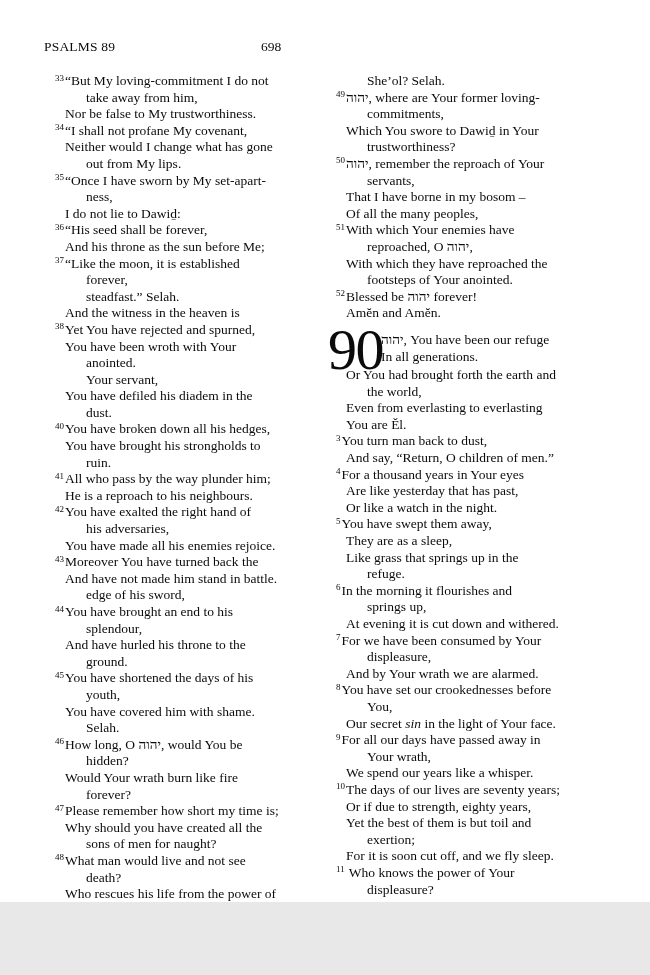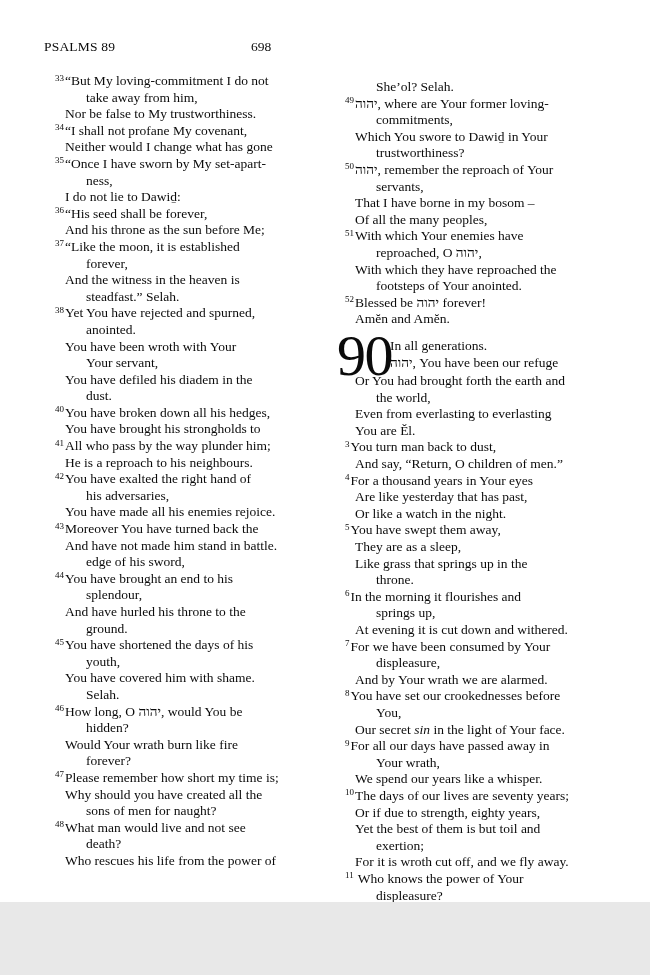--- a/index.html
+++ b/index.html
@@ -10,28 +10,28 @@
     color:#0b0b0b;
     font-family:"Liberation Serif","DejaVu Serif","DejaVu Sans",serif;
     overflow:hidden;
   }
   .running-head {
     position:absolute; top:39px;
     font-size:13.5px; line-height:15px;
     letter-spacing:0.2px;
   }
   .head-title { left:44px; }
-  .head-page { left:231px; width:60px; text-align:center; letter-spacing:0; }
+  .head-page { left:261px; width:60px; text-align:left; letter-spacing:0; }
   .col {
     position:absolute; top:73px;
     font-size:13.5px; line-height:16.6px;
     white-space:nowrap;
   }
   .col-left  { left:55px;  width:280px; }
-  .col-right { left:345px; width:292px;margin-top:6px; }
+  .col-right { left:336px; width:292px; }
   .ln { white-space:nowrap; }
   .i1 { padding-left:10px; }
   .i2 { padding-left:31px; }
   .ln sup {
     font-size:9px; line-height:0;
     vertical-align:baseline; position:relative; top:-4.5px;
     margin-right:1px;
   }
   .chapter-block { position:relative; margin-top:10px; margin-bottom:2px; }
   .chapter-num {
@@ -47,37 +47,39 @@
 <div class="page">
   <div class="running-head head-title">PSALMS 89</div>
   <div class="running-head head-page">698</div>
 
   <div class="col col-left" id="left-col">
       <div class="ln"><sup>33</sup>“But My loving-commitment I do not</div>
       <div class="ln i2">take away from him,</div>
       <div class="ln i1">Nor be false to My trustworthiness.</div>
       <div class="ln"><sup>34</sup>“I shall not profane My covenant,</div>
       <div class="ln i1">Neither would I change what has gone</div>
+      <div class="ln i2">out from My lips.</div>
       <div class="ln"><sup>35</sup>“Once I have sworn by My set-apart-</div>
       <div class="ln i2">ness,</div>
       <div class="ln i1">I do not lie to Dawiḏ:</div>
       <div class="ln"><sup>36</sup>“His seed shall be forever,</div>
       <div class="ln i1">And his throne as the sun before Me;</div>
       <div class="ln"><sup>37</sup>“Like the moon, it is established</div>
       <div class="ln i2">forever,</div>
+      <div class="ln i2">steadfast.” Selah.</div>
       <div class="ln i1">And the witness in the heaven is</div>
-      <div class="ln i2">steadfast.” Selah.</div>
       <div class="ln"><sup>38</sup>Yet You have rejected and spurned,</div>
+      <div class="ln i1">You have been wroth with Your</div>
       <div class="ln i2">anointed.</div>
-      <div class="ln i1">You have been wroth with Your</div>
       <div class="ln i2">Your servant,</div>
       <div class="ln i1">You have defiled his diadem in the</div>
       <div class="ln i2">dust.</div>
       <div class="ln"><sup>40</sup>You have broken down all his hedges,</div>
       <div class="ln i1">You have brought his strongholds to</div>
+      <div class="ln i2">ruin.</div>
       <div class="ln"><sup>41</sup>All who pass by the way plunder him;</div>
       <div class="ln i1">He is a reproach to his neighbours.</div>
       <div class="ln"><sup>42</sup>You have exalted the right hand of</div>
       <div class="ln i2">his adversaries,</div>
       <div class="ln i1">You have made all his enemies rejoice.</div>
       <div class="ln"><sup>43</sup>Moreover You have turned back the</div>
       <div class="ln i1">And have not made him stand in battle.</div>
       <div class="ln i2">edge of his sword,</div>
       <div class="ln"><sup>44</sup>You have brought an end to his</div>
       <div class="ln i2">splendour,</div>
@@ -113,52 +115,52 @@
         <div class="ln"><sup>51</sup>With which Your enemies have</div>
         <div class="ln i2">reproached, O יהוה,</div>
         <div class="ln i1">With which they have reproached the</div>
         <div class="ln i2">footsteps of Your anointed.</div>
         <div class="ln"><sup>52</sup>Blessed be יהוה forever!</div>
         <div class="ln i1">Amĕn and Amĕn.</div>
       </div>
     <div class="chapter-block">
       <span class="chapter-num">90</span>
       <div class="chapter-lines" id="chapter-lines">
+          <div class="ln">יהוה, You have been our refuge</div>
           <div class="ln">In all generations.</div>
-          <div class="ln">יהוה, You have been our refuge</div>
         </div>
     </div>
     <div id="right-post">
         <div class="ln i1">Or You had brought forth the earth and</div>
         <div class="ln i2">the world,</div>
         <div class="ln i1">Even from everlasting to everlasting</div>
         <div class="ln i1">You are Ěl.</div>
         <div class="ln"><sup>3</sup>You turn man back to dust,</div>
         <div class="ln i1">And say, “Return, O children of men.”</div>
         <div class="ln"><sup>4</sup>For a thousand years in Your eyes</div>
         <div class="ln i1">Are like yesterday that has past,</div>
         <div class="ln i1">Or like a watch in the night.</div>
         <div class="ln"><sup>5</sup>You have swept them away,</div>
         <div class="ln i1">They are as a sleep,</div>
         <div class="ln i1">Like grass that springs up in the</div>
-        <div class="ln i2">throne.</div>
+        <div class="ln i2">refuge.</div>
         <div class="ln"><sup>6</sup>In the morning it flourishes and</div>
         <div class="ln i2">springs up,</div>
         <div class="ln i1">At evening it is cut down and withered.</div>
         <div class="ln"><sup>7</sup>For we have been consumed by Your</div>
         <div class="ln i2">displeasure,</div>
         <div class="ln i1">And by Your wrath we are alarmed.</div>
         <div class="ln"><sup>8</sup>You have set our crookednesses before</div>
         <div class="ln i2">You,</div>
         <div class="ln i1">Our secret <i>sin</i> in the light of Your face.</div>
         <div class="ln"><sup>9</sup>For all our days have passed away in</div>
         <div class="ln i2">Your wrath,</div>
         <div class="ln i1">We spend our years like a whisper.</div>
         <div class="ln"><sup>10</sup>The days of our lives are seventy years;</div>
         <div class="ln i1">Or if due to strength, eighty years,</div>
         <div class="ln i1">Yet the best of them is but toil and</div>
         <div class="ln i2">exertion;</div>
-        <div class="ln i1">For it is wroth cut off, and we fly away.</div>
+        <div class="ln i1">For it is soon cut off, and we fly sleep.</div>
         <div class="ln"><sup>11</sup> Who knows the power of Your</div>
         <div class="ln i2">displeasure?</div>
       </div>
   </div>
 </div>
 
 </body></html>

